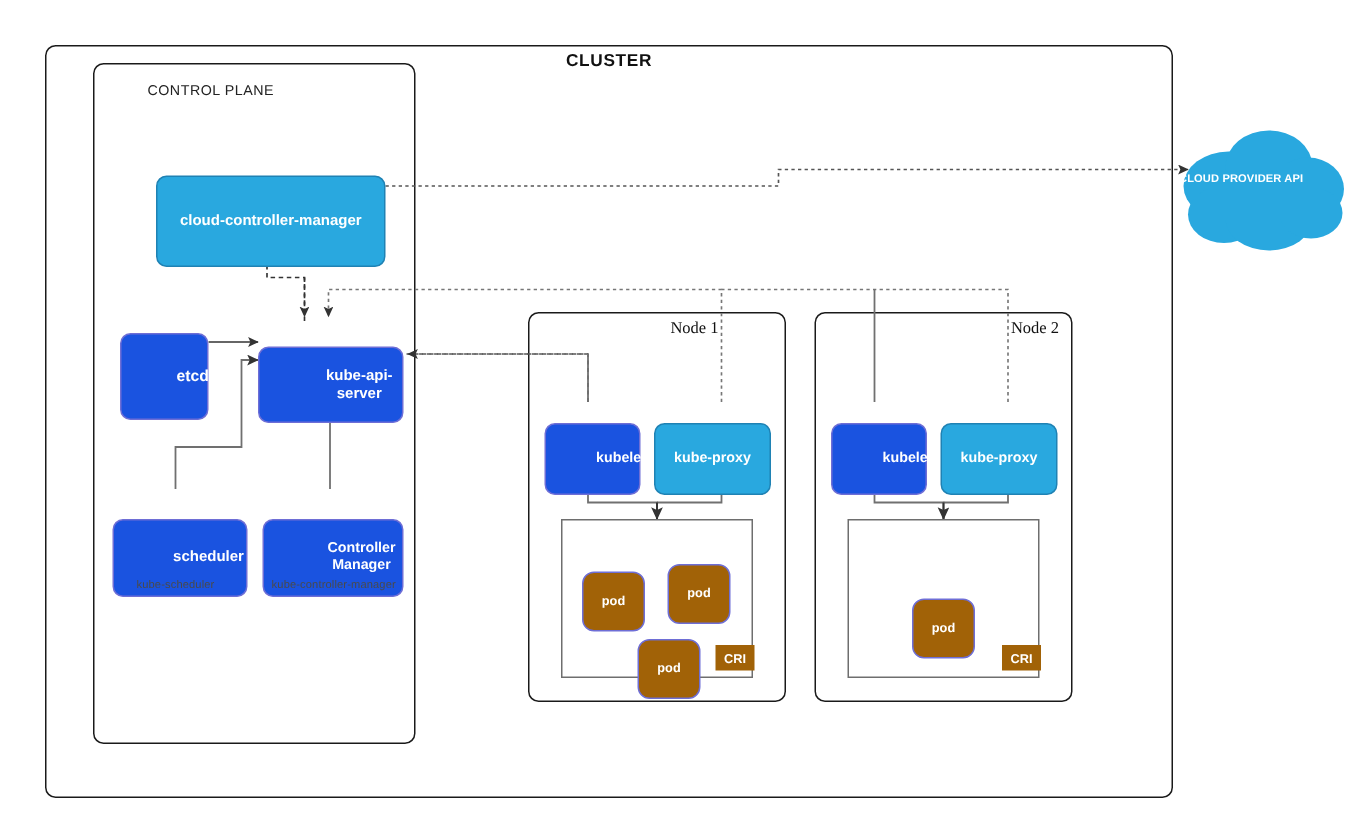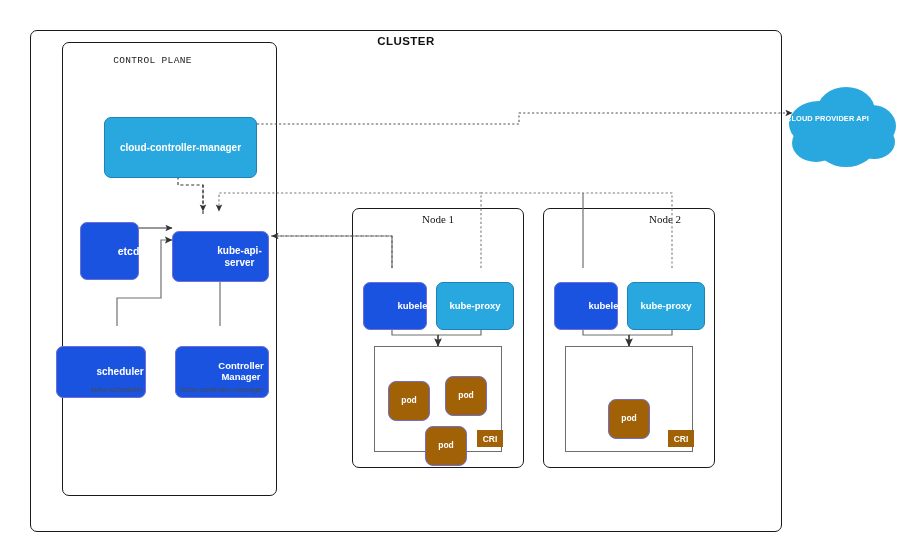--- a/index.html
+++ b/index.html
@@ -30,20 +30,21 @@
     position:absolute;text-align:center;font-weight:bold;
     font-size:11.5px;color:#111;letter-spacing:.45px;
   }
   .title-plain{
     position:absolute;text-align:center;font-size:9.5px;color:#222;
     letter-spacing:.35px;
   }
   .title-serif{
     position:absolute;text-align:center;font-size:11px;color:#111;
     font-family:"Liberation Serif",serif;
+    padding-left:25px;
   }
   .caption{
     position:absolute;text-align:center;font-size:7.4px;color:#4a4a4a;
     letter-spacing:.1px;
   }
 
   
   .comp{
     position:absolute;box-sizing:border-box;display:flex;
     align-items:center;justify-content:center;text-align:center;
@@ -73,21 +74,21 @@
 </style>
 </head>
 <body>
 
 <div id="stage">
 
   <div class="box cluster-box" style="left:30px;top:30px;width:752px;height:502px;"></div>
   <div class="title-cluster" style="left:30px;top:35px;width:752px;">CLUSTER</div>
 
   <div class="box plane-box" style="left:62px;top:42px;width:215px;height:454px;"></div>
-  <div class="title-plain" style="left:58px;top:55px;width:189px;font-family:Liberation Mono, monospace;">CONTROL PLANE</div>
+  <div class="title-plain" style="left:46px;top:55px;width:189px;">CONTROL PLANE</div>
 
   <div class="box node-box" style="left:352px;top:208px;width:172px;height:260px;"></div>
   <div class="title-serif" style="left:352px;top:213px;width:172px;">Node 1</div>
 
   <div class="box node-box" style="left:543px;top:208px;width:172px;height:260px;"></div>
   <div class="title-serif" style="left:543px;top:213px;width:172px;margin-left:36px;">Node 2</div>
 
   <svg class="lines" viewBox="0 0 898 552">
     <defs>
       <marker id="ah" markerWidth="7" markerHeight="7" refX="6" refY="3" orient="auto" markerUnits="strokeWidth">
@@ -129,21 +130,21 @@
     <path d="M672,310 L672,335 L629,335" fill="none" stroke="#707070" stroke-width="1.2"></path>
     <path d="M629,335 L629,346" fill="none" stroke="#333" stroke-width="1.3" marker-end="url(#ah)"></path>
   </svg>
 
   <div class="comp light" style="left:104px;top:97px;width:153px;height:61px;font-size:10px;">cloud-controller-manager</div>
 
   <div class="comp dark" style="left:80px;top:202px;width:59px;height:58px;font-size:10.5px;">etcd</div>
 
   <div class="comp dark" style="left:172px;top:211px;width:97px;height:51px;font-size:10px;">kube-api-server</div>
 
-  <div class="comp dark" style="left:56px;top:326px;width:90px;height:52px;font-size:10px;">scheduler</div>
+  <div class="comp dark" style="left:75px;top:326px;width:90px;height:52px;font-size:10px;">scheduler</div>
   <div class="caption" style="left:72px;top:385px;width:90px;">kube-scheduler</div>
 
   <div class="comp dark" style="left:175px;top:326px;width:94px;height:52px;font-size:9.5px;">Controller Manager</div>
   <div class="caption" style="left:166px;top:385px;width:113px;">kube-controller-manager</div>
 
   <div class="comp dark" style="left:363px;top:262px;width:64px;height:48px;font-size:9.5px;">kubelet</div>
   <div class="comp light" style="left:436px;top:262px;width:78px;height:48px;font-size:9.5px;">kube-proxy</div>
 
   <div class="box cri-box" style="left:374px;top:346px;width:128px;height:106px;"></div>
 

